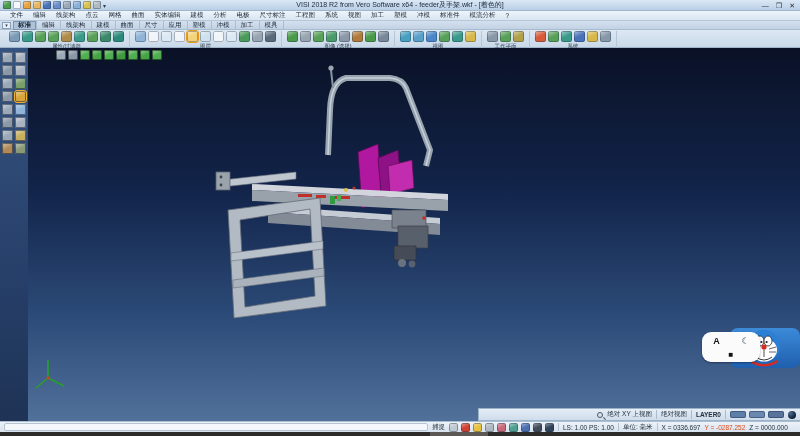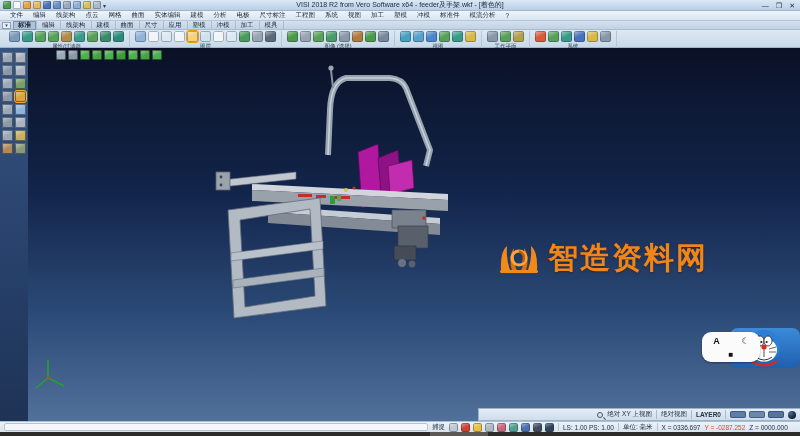--- a/index.html
+++ b/index.html
@@ -355,32 +355,20 @@
       </g>
 
       <g stroke="#28a028" stroke-width="1.6">
         <line x1="20" y1="330" x2="20" y2="312"></line>
         <line x1="20" y1="330" x2="36" y2="338"></line>
         <line x1="20" y1="330" x2="8" y2="340"></line>
         <circle cx="20" cy="330" r="1.6" fill="#d04020" stroke="none"></circle>
       </g>
     </svg>
 
-    <div class="watermark">
-      <svg width="42" height="38" viewBox="0 0 42 38">
-        <path d="M3,30 Q2,12 9,6 Q8,20 12,30 Z" fill="#f28a1a"></path>
-        <path d="M39,30 Q40,12 33,6 Q34,20 30,30 Z" fill="#f28a1a"></path>
-        <path d="M14,31 Q10,16 16,8 Q15,22 19,31 Z" fill="#e0700f"></path>
-        <path d="M28,31 Q32,16 26,8 Q27,22 23,31 Z" fill="#e0700f"></path>
-        <circle cx="21" cy="18" r="7" fill="none" stroke="#f6a83c" stroke-width="3"></circle>
-        <path d="M21,11 Q28,14 25,22" fill="none" stroke="#c85a08" stroke-width="2.4"></path>
-        <rect x="2" y="30" width="38" height="3" rx="1.5" fill="#f28a1a"></rect>
-      </svg>
-      <span class="wm-text">智造资料网</span>
-    </div>
 
     <div class="sticker">
       <div class="sticker-blue"></div>
       <svg width="40" height="42" viewBox="0 0 40 42" style="position:absolute;left:42px;top:1px;">
         <circle cx="20" cy="19" r="16" fill="#2b7fd4"></circle>
         <ellipse cx="20" cy="23" rx="13" ry="11.5" fill="#ffffff"></ellipse>
         <ellipse cx="16" cy="14" rx="4" ry="5" fill="#fff" stroke="#222" stroke-width="0.8"></ellipse>
         <ellipse cx="24" cy="14" rx="4" ry="5" fill="#fff" stroke="#222" stroke-width="0.8"></ellipse>
         <circle cx="17.4" cy="15" r="1.1" fill="#222"></circle>
         <circle cx="22.6" cy="15" r="1.1" fill="#222"></circle>

